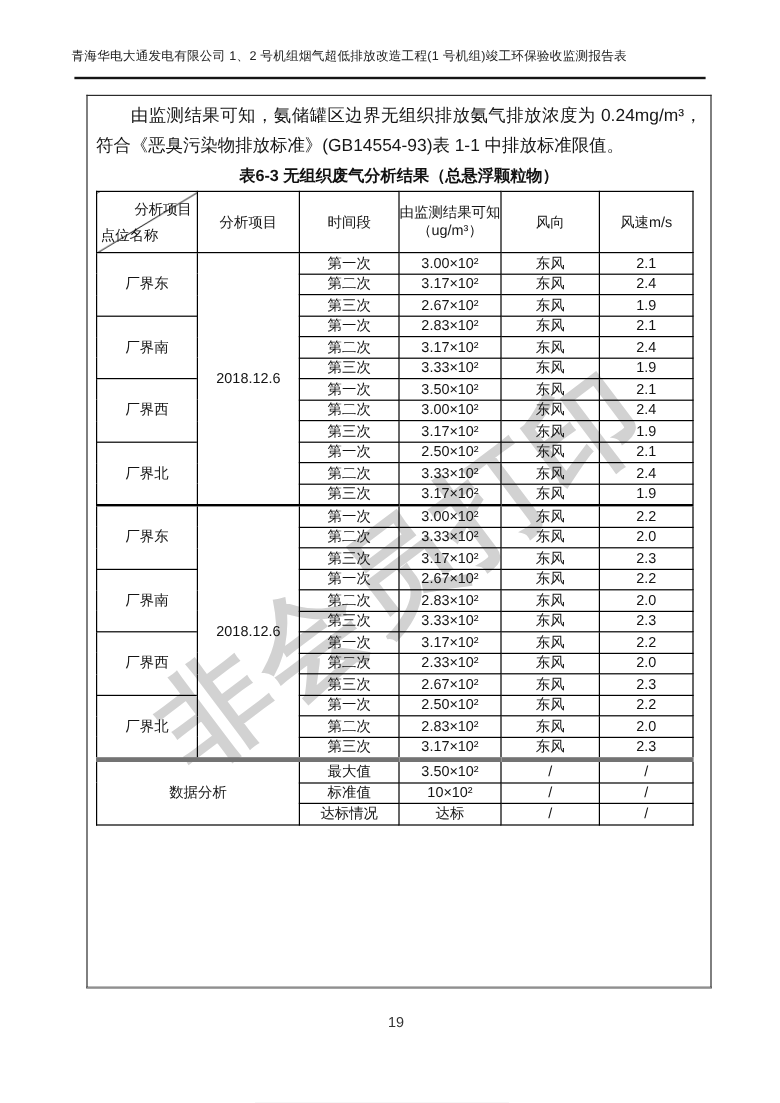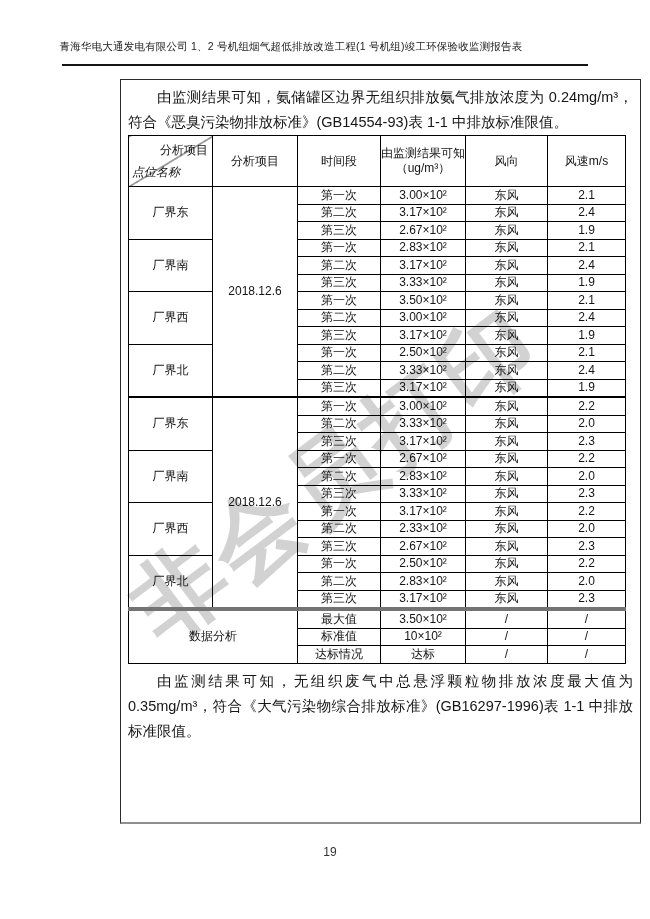--- a/index.html
+++ b/index.html
@@ -19,21 +19,21 @@
     position:absolute;top:40px;left:0;width:582px;z-index:1;
     text-align:center;font-size:10.5px;letter-spacing:0.2px;color:#222;
   }
   .header-rule{
     position:absolute;top:64px;left:62px;width:526px;z-index:1;
     border-top:2px solid #151515;
   }
   .content-border{
     position:absolute;left:72px;top:79px;width:521px;height:745px;z-index:1;
     border:1px solid #2b2b2b;border-bottom:2px solid #8f8f8f;
-    box-sizing:border-box;padding:5px 7px 0 7px;margin-left:48px;
+    box-sizing:border-box;padding:5px 7px 0 7px;
   }
   .para{
     margin:0;font-size:14.5px;line-height:25px;text-indent:2em;
     text-align:justify;color:#161616;
   }
   .para.bottom{margin-top:5px;}
   .tbl-caption{
     text-align:center;font-weight:bold;font-size:13.5px;
     margin:3px 0 3px 0;color:#111;
   }
@@ -47,41 +47,42 @@
     overflow:hidden;color:#141414;
   }
   table.mon thead th{height:50px;}
   tr.day-sep td{border-top:2px solid #000;}
   tr.analysis-sep td{border-top:4px solid #737373;}
   th.diag{
     position:relative;
     background:linear-gradient(to bottom right,transparent calc(50% - 0.7px),#000 50%,transparent calc(50% + 0.7px));
   }
   th.diag .diag-top{position:absolute;top:7px;right:4px;font-size:12px;}
-  th.diag .diag-bottom{position:absolute;bottom:6px;left:3px;font-size:12px;font-style:italic;}
+  th.diag .diag-bottom{position:absolute;bottom:6px;left:3px;font-size:12px;}
   .page-number{
     position:absolute;top:845px;left:0;width:660px;text-align:center;z-index:1;
     font-size:12px;color:#333;
   }
 </style>
 </head>
 <body>
 
 <div class="page">
 
   <div class="watermark">非会员打印</div>
 
   <div class="doc-header">青海华电大通发电有限公司 1、2 号机组烟气超低排放改造工程(1 号机组)竣工环保验收监测报告表</div>
 
   <div class="header-rule"></div>
 
   <div class="content-border">
 
     <p class="para">由监测结果可知，氨储罐区边界无组织排放氨气排放浓度为 0.24mg/m³，符合《恶臭污染物排放标准》(GB14554-93)表 1-1 中排放标准限值。</p>
 
+    <div class="tbl-caption">表6-3  无组织废气分析结果（总悬浮颗粒物）</div>
 
     <table class="mon">
       <colgroup>
         <col style="width:84px">
           <col style="width:85px">
           <col style="width:83px">
         <col style="width:85px">
           <col style="width:82px">
           <col style="width:78px">
       </colgroup>
@@ -271,19 +272,18 @@
           </tr>
           <tr>
             <td>达标情况</td>
             <td>达标</td>
             <td>/</td>
             <td>/</td>
           </tr>
         </tbody>
     </table>
 
-    <p class="para bottom">由监测结果可知，无组织废气中总悬浮颗粒物排放浓度最大值为 0.35mg/m³，符合《大气污染物综合排放标准》(GB16297-1996)表 1-1 中排放标准限值。</p>
 
   </div>
 
   <div class="page-number">19</div>
 
 </div>
 
 </body></html>

